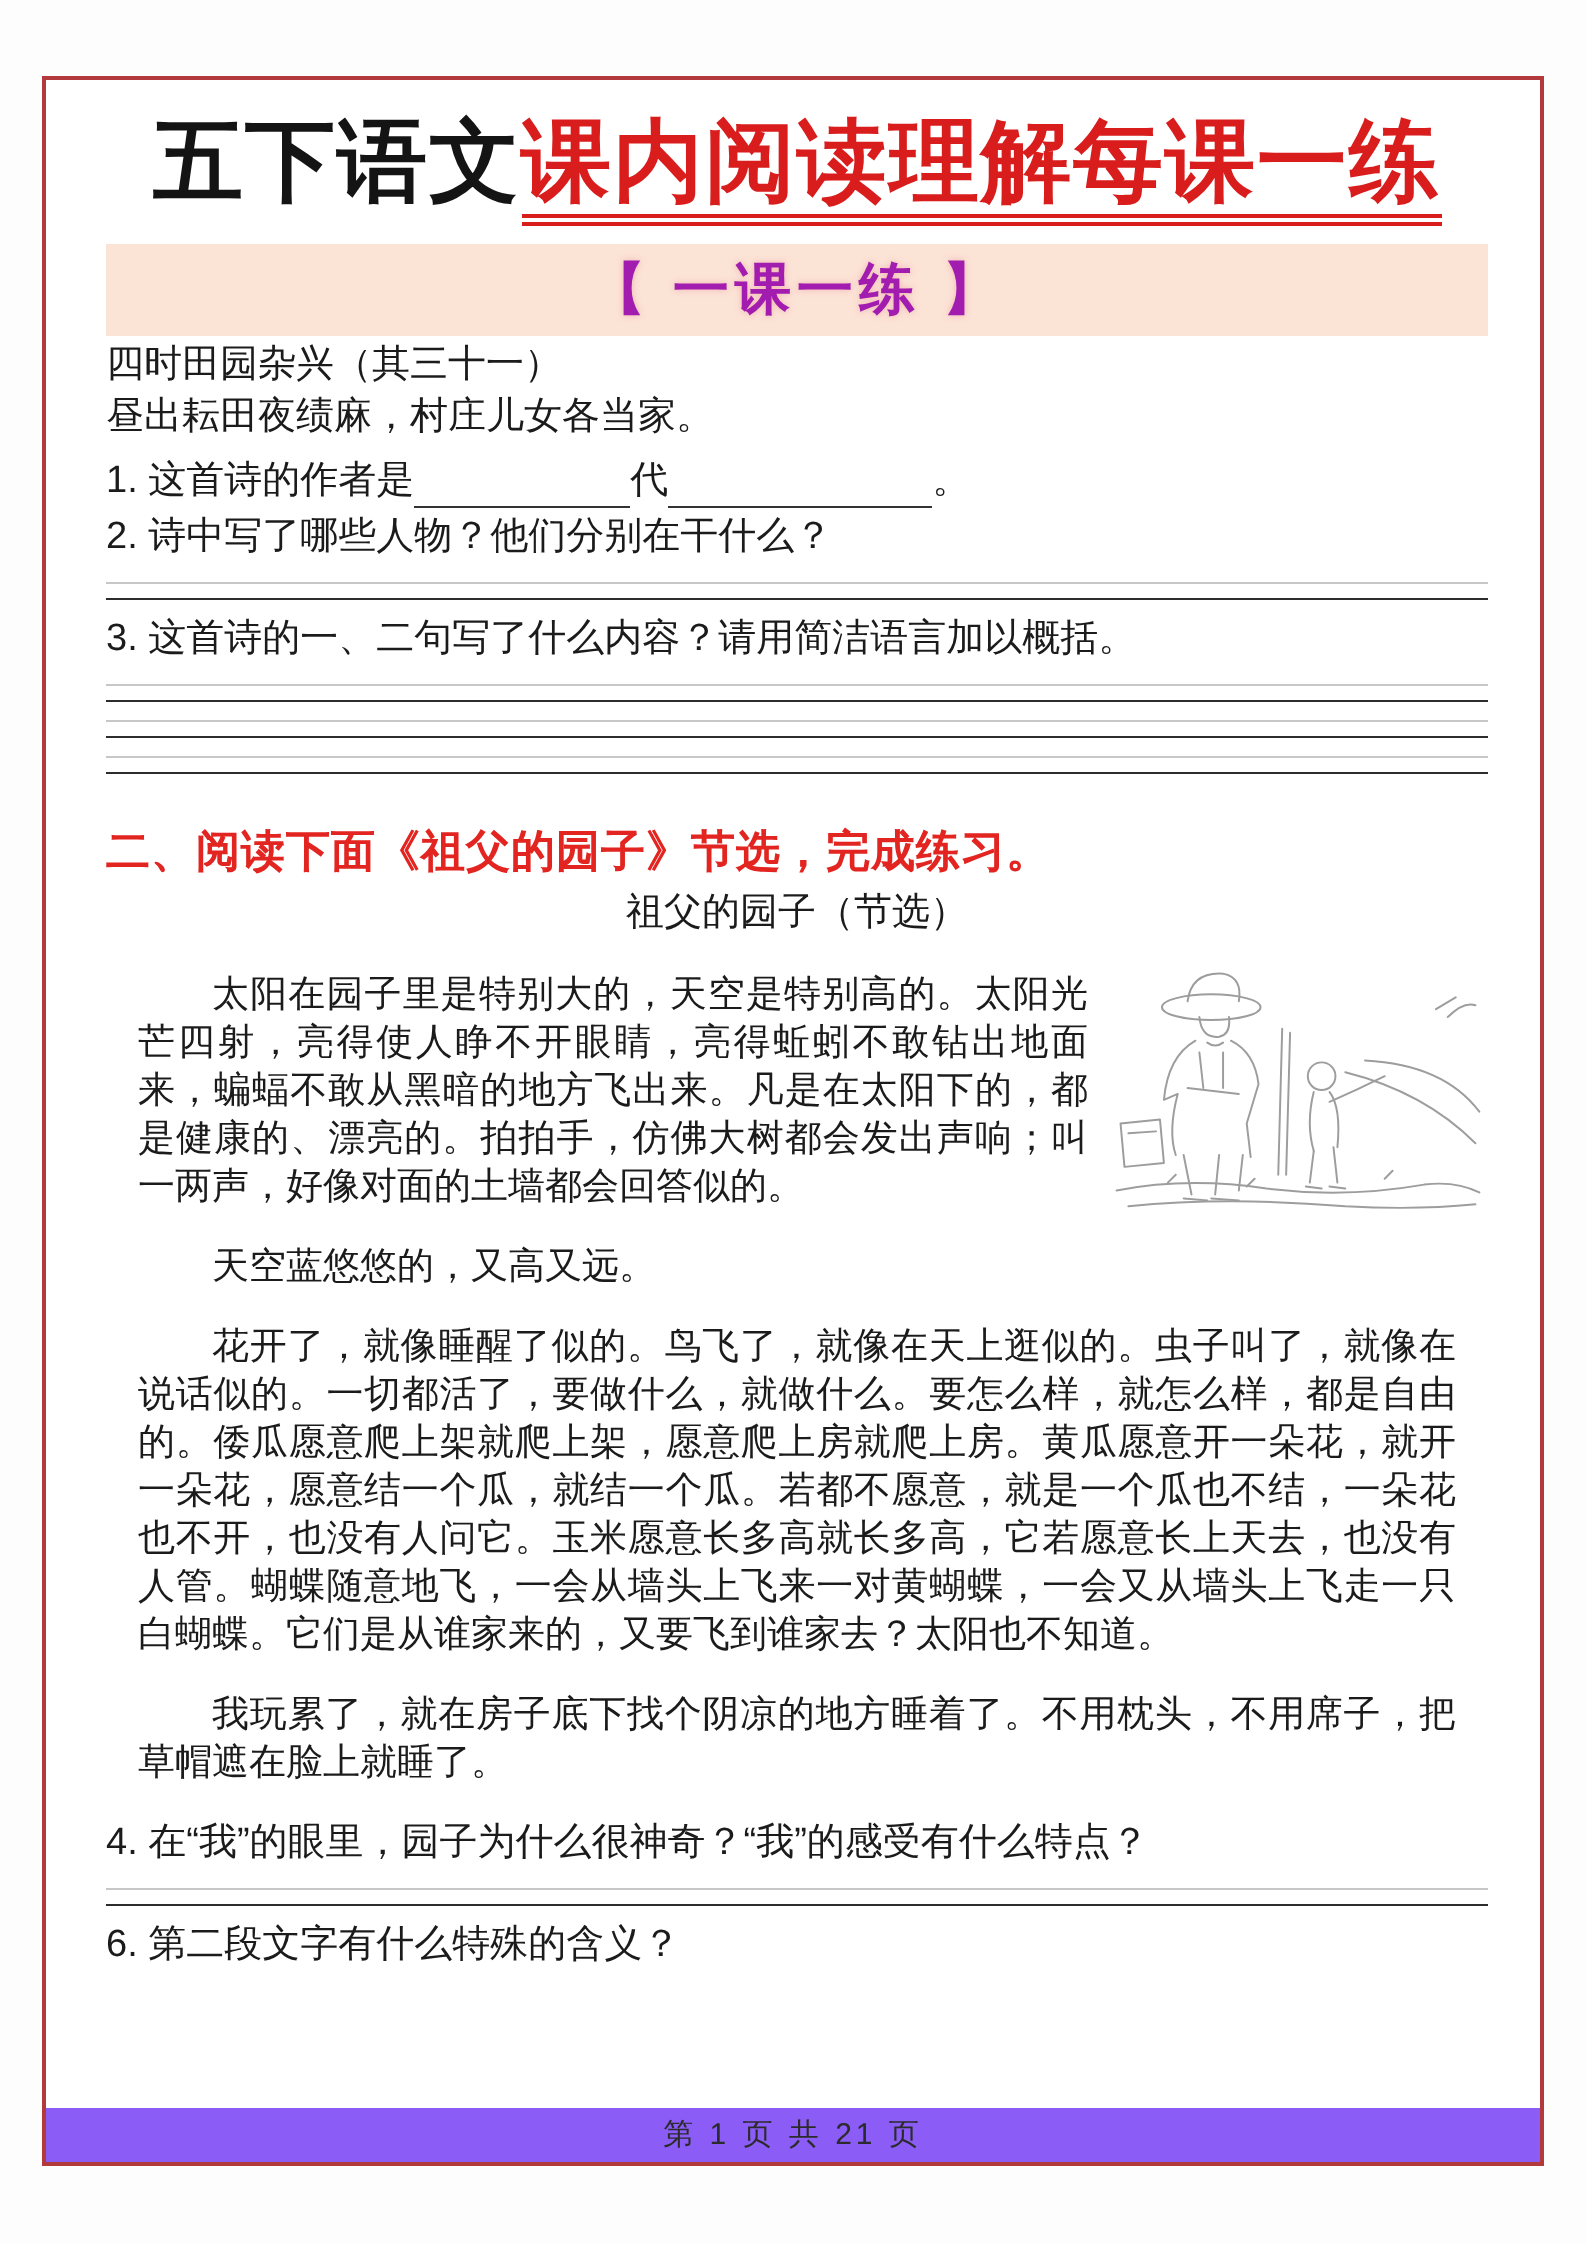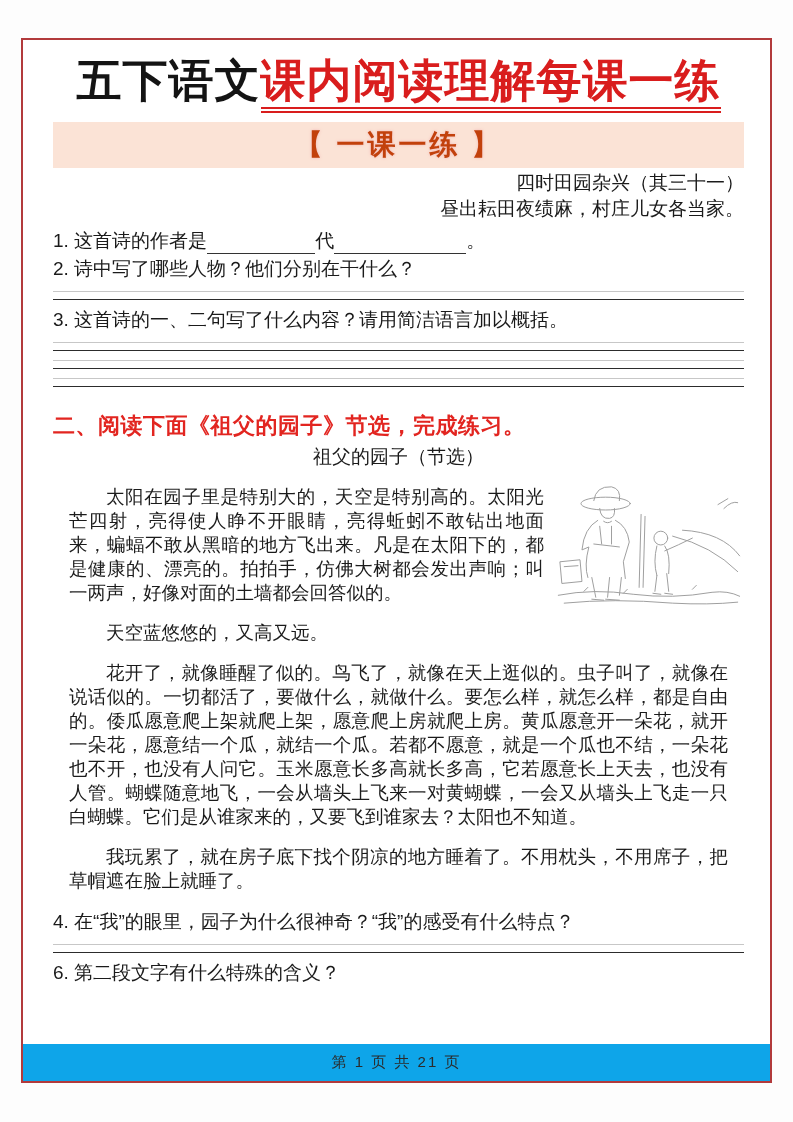--- a/index.html
+++ b/index.html
@@ -35,36 +35,36 @@
     padding-bottom:1px;
   }
   
   .banner{
     margin:13px 0 0 0;
     background:#fbe3d6;
     height:46px;
     display:flex;align-items:center;justify-content:center;
   }
   .banner-text{
-    color:#c2410c;
+    color:#a21caf;
     font-size:28px;
     font-weight:bold;
     letter-spacing:3px;
     text-shadow:0 0 3px rgba(233,140,150,.55);
   }
   
   .sec-head{
     color:#e22520;
     font-weight:bold;
     font-size:22px;
     margin:12px 0 4px 0;
     letter-spacing:.5px;
   }
   .sec-head.second{margin-top:24px;}
-  .poem{text-align:right;font-size:19px;line-height:26px;margin:2px 0 6px 0;}
+  .poem{text-align:left;font-size:19px;line-height:26px;margin:2px 0 6px 0;}
   .poem-title{font-size:19px;}
   .q{font-size:19px;line-height:26px;margin:2px 0;}
   .q.pad-top{margin-top:7px;}
   .blank{
     display:inline-block;
     border-bottom:1.6px solid #333;
     height:19px;
     vertical-align:bottom;
   }
   .blank.b1{width:108px;}
@@ -80,22 +80,22 @@
   .passage-title{text-align:center;font-size:19px;margin:3px 0 4px 0;}
   .passage p{margin:16px;text-indent:2em;text-align:justify;}
   .illustration{
     float:right;
     width:192px;height:138px;
     margin:2px 0 2px 8px;
   }
   
   .footer-strip{
     position:absolute;left:0;bottom:0;right:0;
-    height:37px;
-    background:#0ea5e9;
+    height:27px;
+    background:#8b5cf6;
     display:flex;align-items:center;justify-content:center;
   }
   .footer-text{
     font-size:15px;
     color:#2b2b2b;
     letter-spacing:2px;
   }
 </style>
 </head>
 <body>

